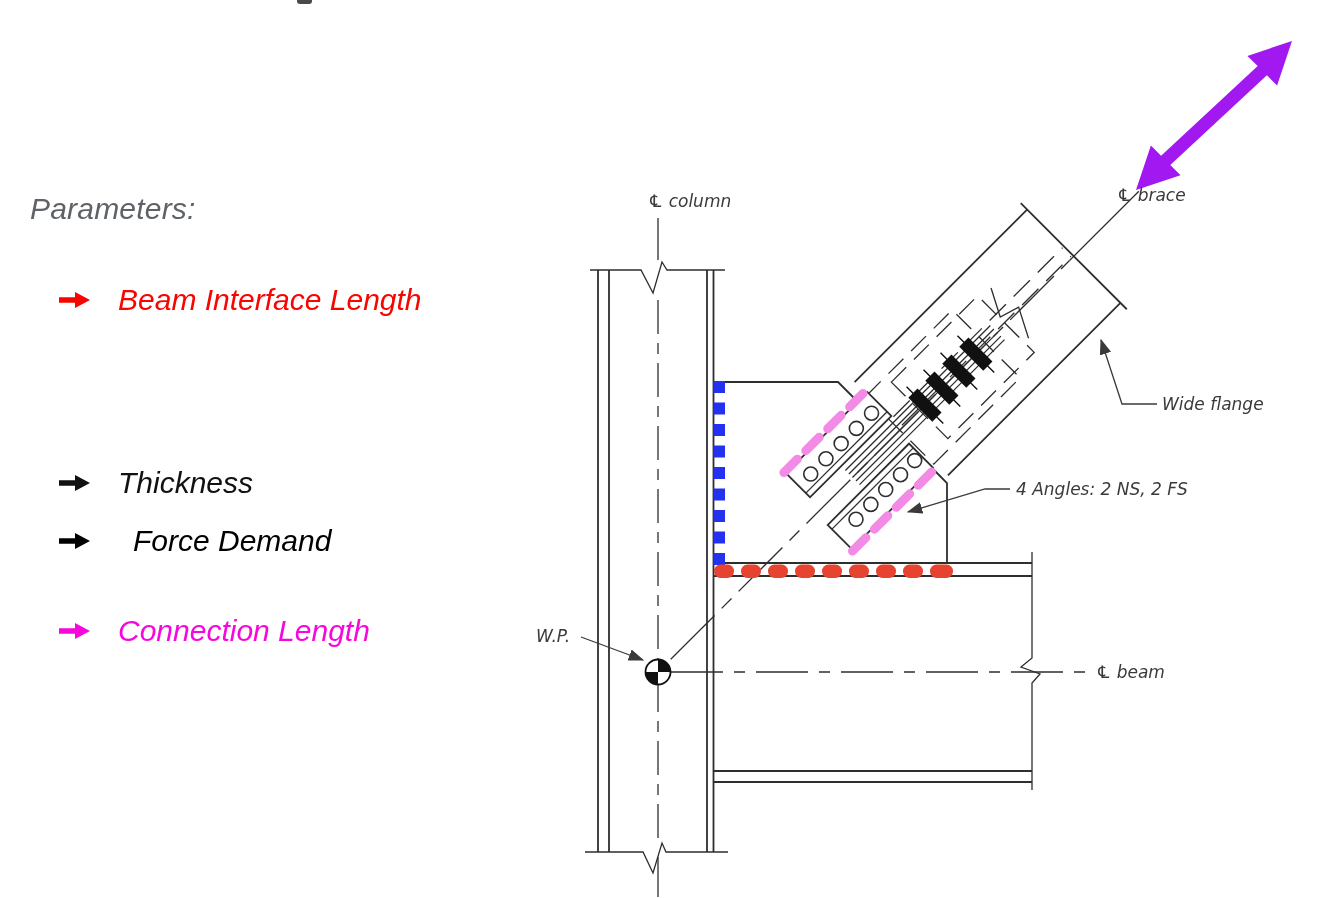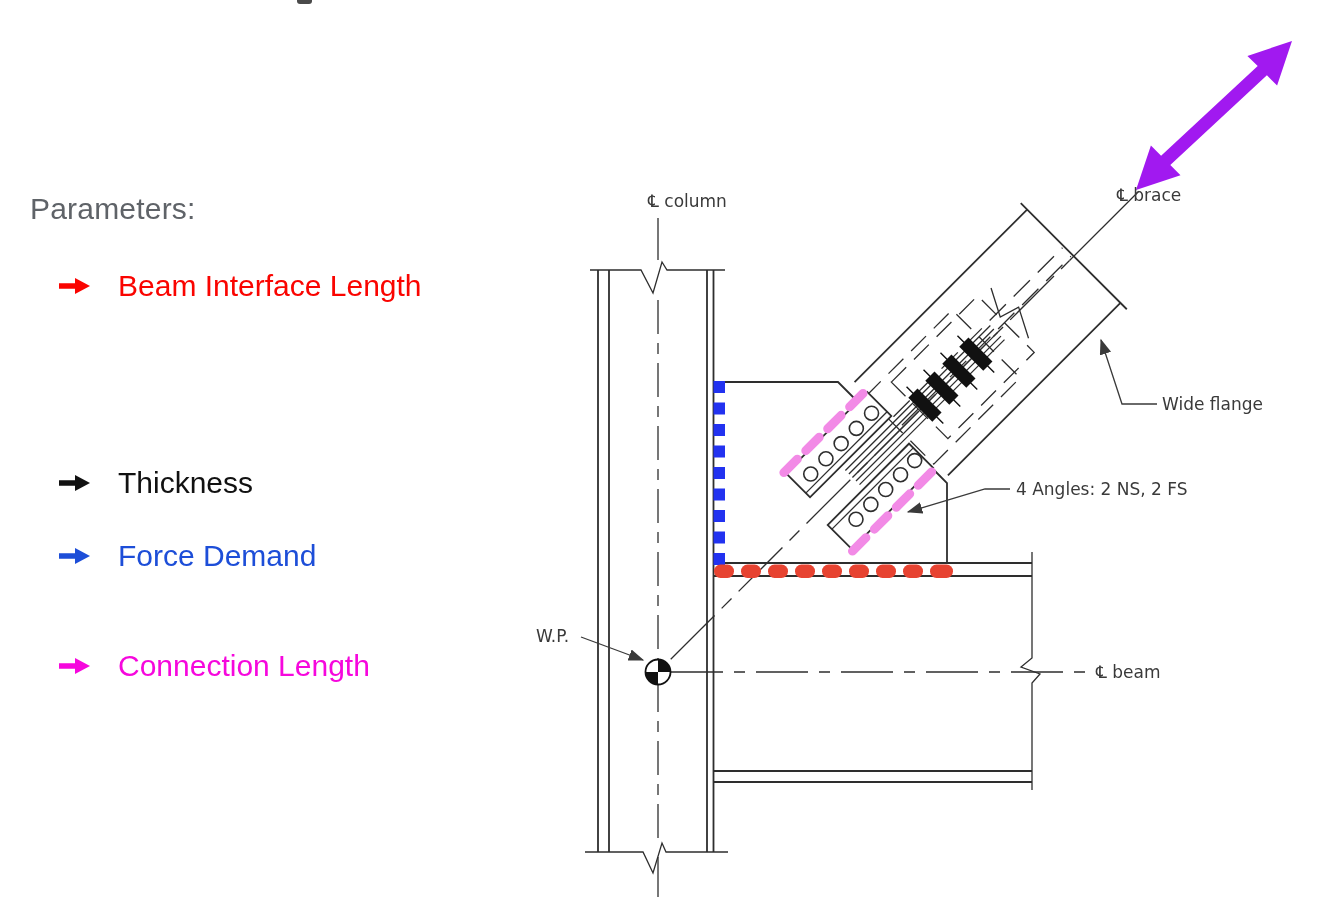--- a/index.html
+++ b/index.html
@@ -1,64 +1,64 @@
 <!DOCTYPE html>
 <html><head>
 <meta charset="utf-8">
 <style>
   html,body{margin:0;padding:0;background:#ffffff;}
   .stage{position:relative;width:1322px;height:898px;background:#ffffff;overflow:hidden;
-         font-family:"Liberation Sans", sans-serif;}
+         font-family:"Liberation Sans", sans-serif;font-style:italic;}
   .crop-frag{position:absolute;left:297px;top:-3px;width:15px;height:7px;background:#4a4a4a;border-radius:3px;}
   .params-heading{position:absolute;left:30px;top:192px;font-size:30px;color:#5f6368;letter-spacing:.2px;}
   .param-item{position:absolute;left:58px;display:flex;align-items:center;height:36px;}
   .param-item .bullet{display:inline-flex;width:34px;margin-right:26px;}
   .param-item .lbl{font-size:30px;white-space:nowrap;}
   svg text{font-family:"DejaVu Sans","Liberation Sans",sans-serif;font-size:17px;fill:#3a3a3a;}
   .thin{stroke-width:1.3;}
   .main{stroke-width:1.8;}
 </style>
 </head>
 <body>
 
 <div class="stage">
 
   <div class="crop-frag"></div>
 
   <div class="params-heading" style="color: rgb(95, 99, 104);">Parameters:</div>
 
-  <div class="param-item" style="top: 268px; color: rgb(250, 4, 0);">
+  <div class="param-item" style="top: 282px; color: rgb(250, 4, 0);">
     <span class="bullet">
       <svg width="34" height="18" viewBox="0 0 34 18">
           <path d="M1,6.2 H17 V1 L32,9 L17,17 V11.8 H1 z" fill="currentColor"></path>
         </svg>
     </span>
     <span class="lbl">Beam Interface Length</span>
   </div>
 
 
   <div class="param-item" style="top: 465px; color: rgb(17, 17, 17);">
     <span class="bullet">
       <svg width="34" height="18" viewBox="0 0 34 18">
           <path d="M1,6.2 H17 V1 L32,9 L17,17 V11.8 H1 z" fill="currentColor"></path>
         </svg>
     </span>
     <span class="lbl">Thickness</span>
   </div>
 
-  <div class="param-item" style="top: 538px; color: #1d4ed8;">
+  <div class="param-item" style="top: 523px; color: #000000; gap: 15px;">
     <span class="bullet">
       <svg width="34" height="18" viewBox="0 0 34 18">
           <path d="M1,6.2 H17 V1 L32,9 L17,17 V11.8 H1 z" fill="currentColor"></path>
         </svg>
     </span>
     <span class="lbl">Force Demand</span>
   </div>
 
-  <div class="param-item" style="top: 648px; color: rgb(246, 7, 221);">
+  <div class="param-item" style="top: 613px; color: rgb(246, 7, 221);">
     <span class="bullet">
       <svg width="34" height="18" viewBox="0 0 34 18">
           <path d="M1,6.2 H17 V1 L32,9 L17,17 V11.8 H1 z" fill="currentColor"></path>
         </svg>
     </span>
     <span class="lbl">Connection Length</span>
   </div>
 
   <svg width="1336" height="898" viewBox="0 0 1336 898" style="position:absolute;left:0;top:0;">
     <defs>

